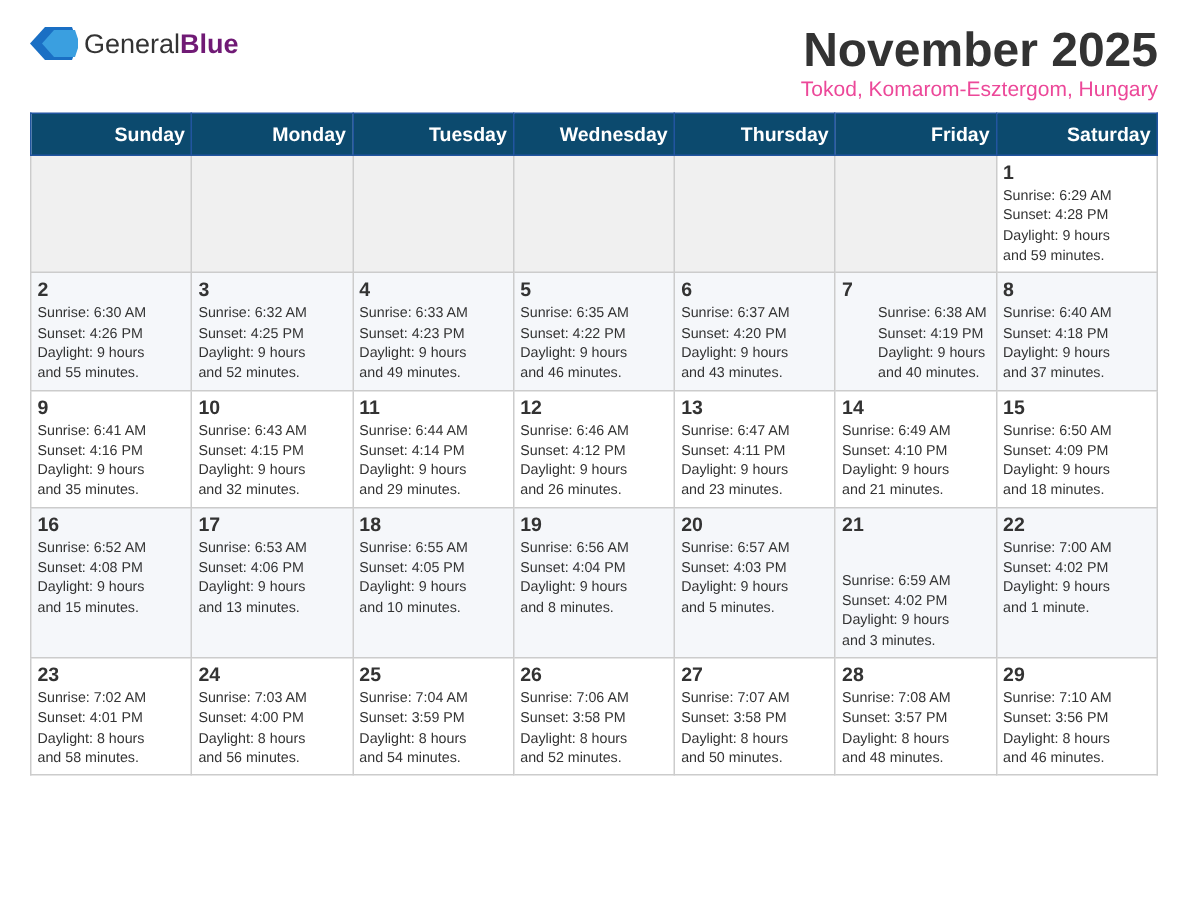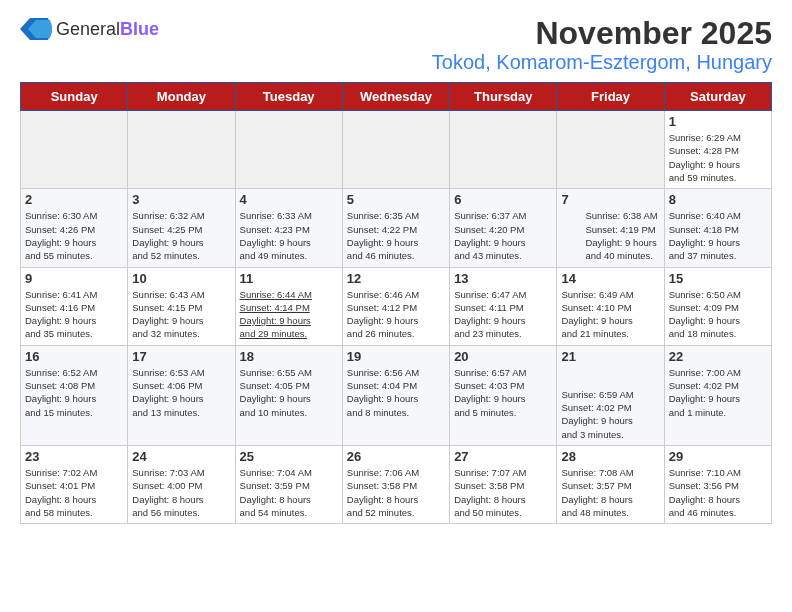--- a/index.html
+++ b/index.html
@@ -25,51 +25,51 @@
       gap: 4px;
     }
     .logo-text-general {
       font-size: 18px;
       font-weight: normal;
       color: #333;
     }
     .logo-text-blue {
       font-size: 18px;
       font-weight: bold;
-      color: #8b5cf6;
+      color: #701a75;
     }
     .logo-icon {
       width: 32px;
       height: 26px;
     }
     .title-area {
       text-align: right;
     }
     .month-title {
       font-size: 32px;
       font-weight: bold;
       color: #333;
       line-height: 1.1;
     }
     .location-title {
-      font-size: 20px;
-      color: #3b82f6;
+      font-size: 14px;
+      color: #ec4899;
     }
     .calendar {
       width: 100%;
       border-collapse: collapse;
       border: 1px solid #ccc;
     }
     .calendar th {
-      background: #b91c1c;
+      background: #0c4a6e;
       color: #fff;
       font-size: 13px;
       font-weight: bold;
       padding: 6px 4px;
-      text-align: center;
+      text-align: right;
       border: 1px solid #2255a0;
     }
     .calendar td {
       vertical-align: top;
       border: 1px solid #ccc;
       padding: 3px 4px 4px 4px;
       width: calc(100% / 7);
       min-height: 80px;
       background: #fff;
     }
@@ -204,21 +204,21 @@
           </td>
           <td>
             <span class="day-num">10</span>
             <div class="day-info" style="white-space: pre-line;">Sunrise: 6:43 AM
 Sunset: 4:15 PM
 Daylight: 9 hours
 and 32 minutes.</div>
           </td>
           <td>
             <span class="day-num">11</span>
-            <div class="day-info" style="white-space: pre-line; text-decoration: underline;">Sunrise: 6:44 AM
+            <div class="day-info" style="white-space: pre-line;">Sunrise: 6:44 AM
 Sunset: 4:14 PM
 Daylight: 9 hours
 and 29 minutes.</div>
           </td>
           <td>
             <span class="day-num">12</span>
             <div class="day-info" style="white-space: pre-line;">Sunrise: 6:46 AM
 Sunset: 4:12 PM
 Daylight: 9 hours
 and 26 minutes.</div>

